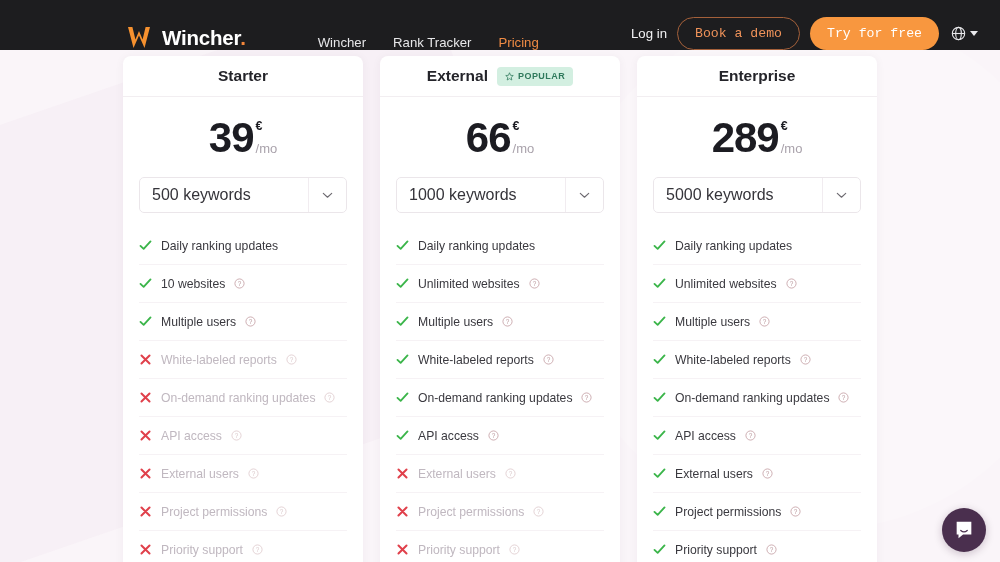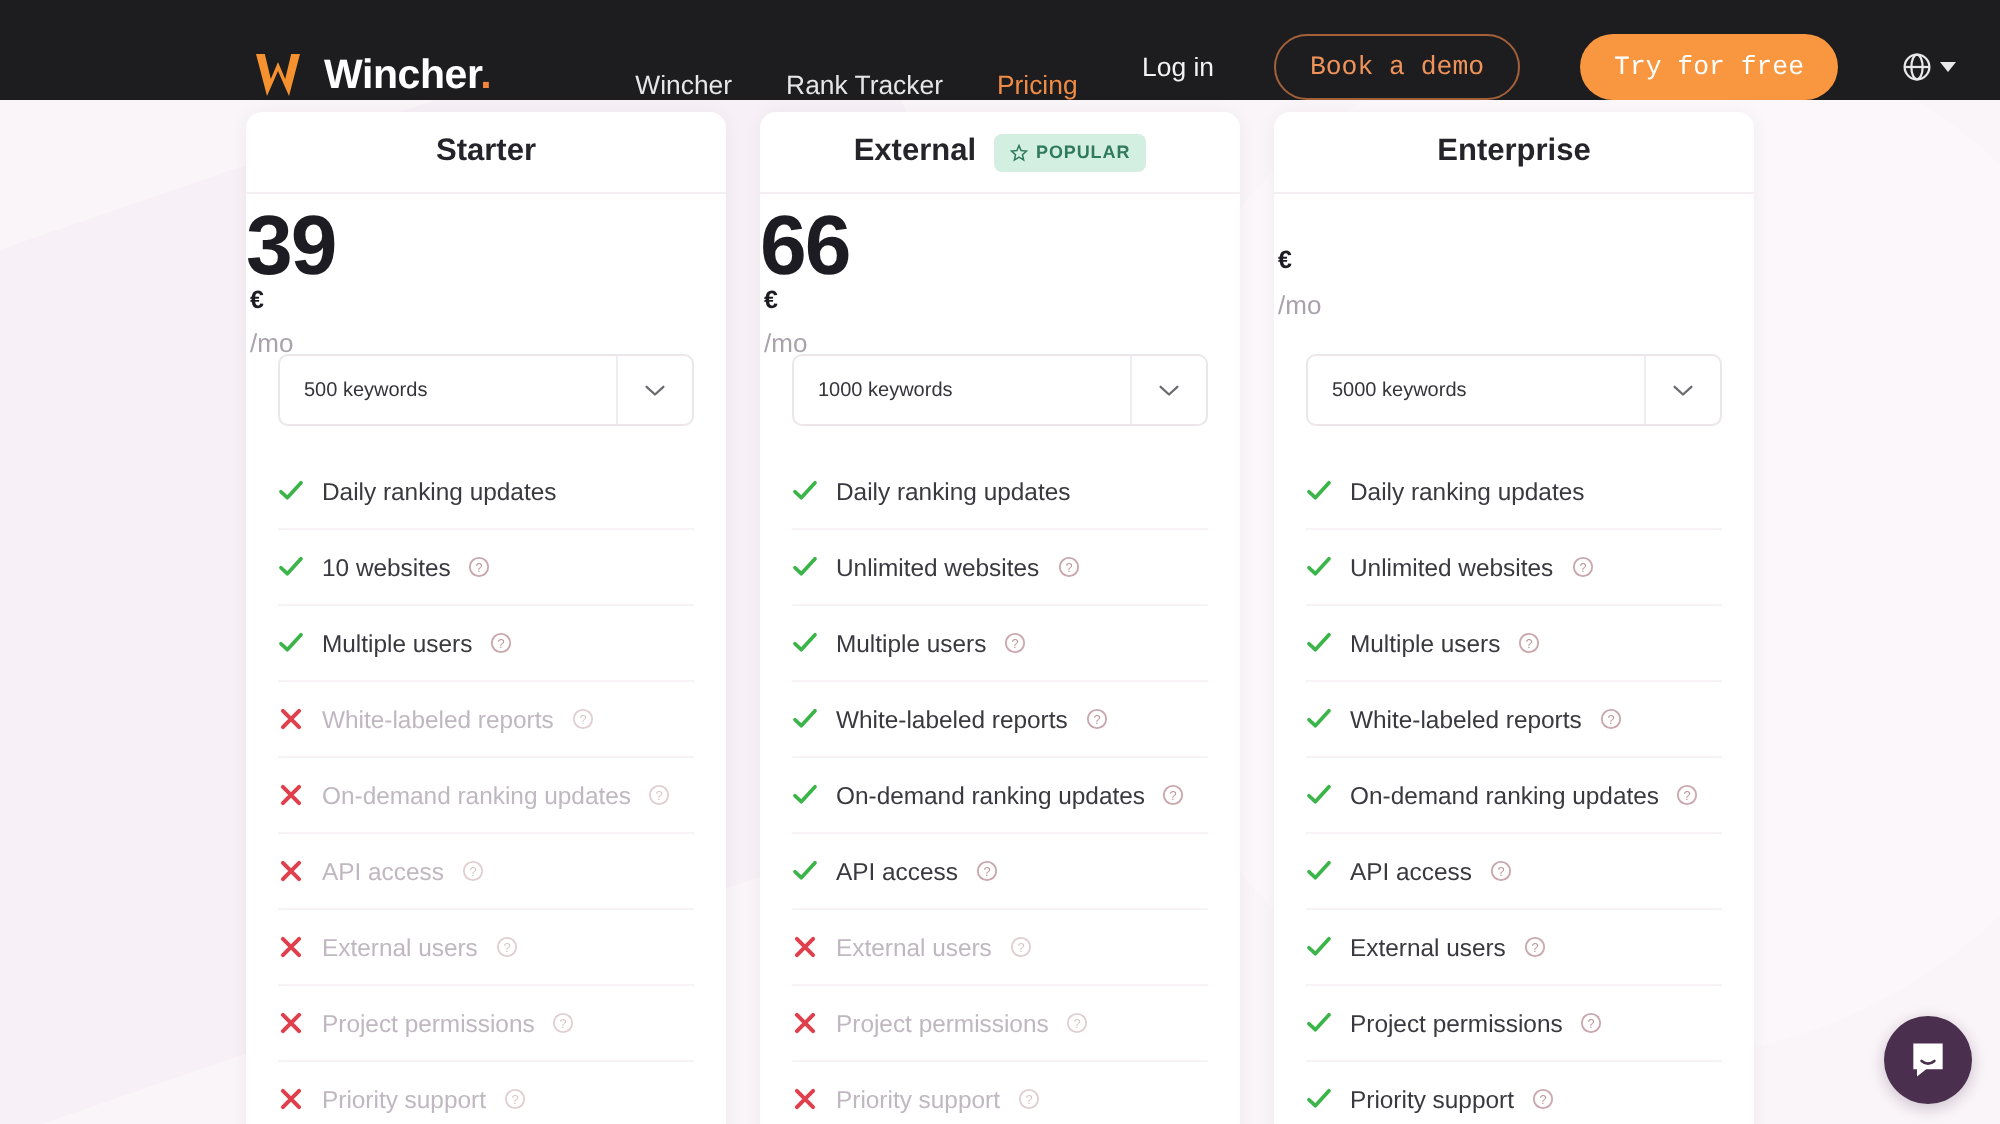--- a/index.html
+++ b/index.html
@@ -98,21 +98,21 @@
     text-decoration: none;
     cursor: pointer;
     white-space: nowrap;
   }
   .nav-link.active { color: #ef8b44; }
 
   .header-right {
     margin-left: auto;
     display: flex;
     align-items: center;
-    gap: 30px;
+    gap: 10px;
     padding-right: 4px;
   }
   .login-link {
     color: #f2f2f4;
     font-size: 13.2px;
     text-decoration: none;
     cursor: pointer;
   }
   .btn {
     font-family: Liberation Mono, monospace;
@@ -192,21 +192,20 @@
     border-radius: 4px;
     line-height: 1;
   }
 
   .price-row {
     display: flex;
     align-items: flex-start;
     justify-content: center;
     padding: 22px 0 0 0;
     height: 66px;
-    flex-direction: column;
   }
   .price-amount {
     font-size: 42px;
     font-weight: 700;
     color: #1c1c22;
     line-height: .92;
     letter-spacing: -1px;
   }
   .price-side {
     display: flex;
@@ -236,21 +235,21 @@
     display: flex;
     align-items: stretch;
     background: #fff;
     cursor: pointer;
   }
   .select-value {
     flex: 1;
     display: flex;
     align-items: center;
     padding-left: 12px;
-    font-size: 10px;
+    font-size: 16px;
     color: #35343a;
   }
   .select-arrow {
     width: 38px;
     display: flex;
     align-items: center;
     justify-content: center;
     border-left: 1px solid #f1ecf0;
   }
 
@@ -627,20 +626,21 @@
           </span>
     </div>
       </div>
     </div>
     <div class="card">
     <div class="card-head">
       <span class="card-title">Enterprise</span>
 
     </div>
     <div class="price-row">
+      <span class="price-amount">289</span>
       <span class="price-side">
         <span class="price-cur">€</span>
         <span class="price-per">/mo</span>
       </span>
     </div>
     <div class="select">
       <span class="select-value">5000 keywords</span>
       <span class="select-arrow">
         <svg width="11" height="7" viewBox="0 0 12 8">
           <path d="M1.2 1.6 L6 6 L10.8 1.6" fill="none" stroke="#6d6a70" stroke-width="1.3" stroke-linecap="round" stroke-linejoin="round"></path>

